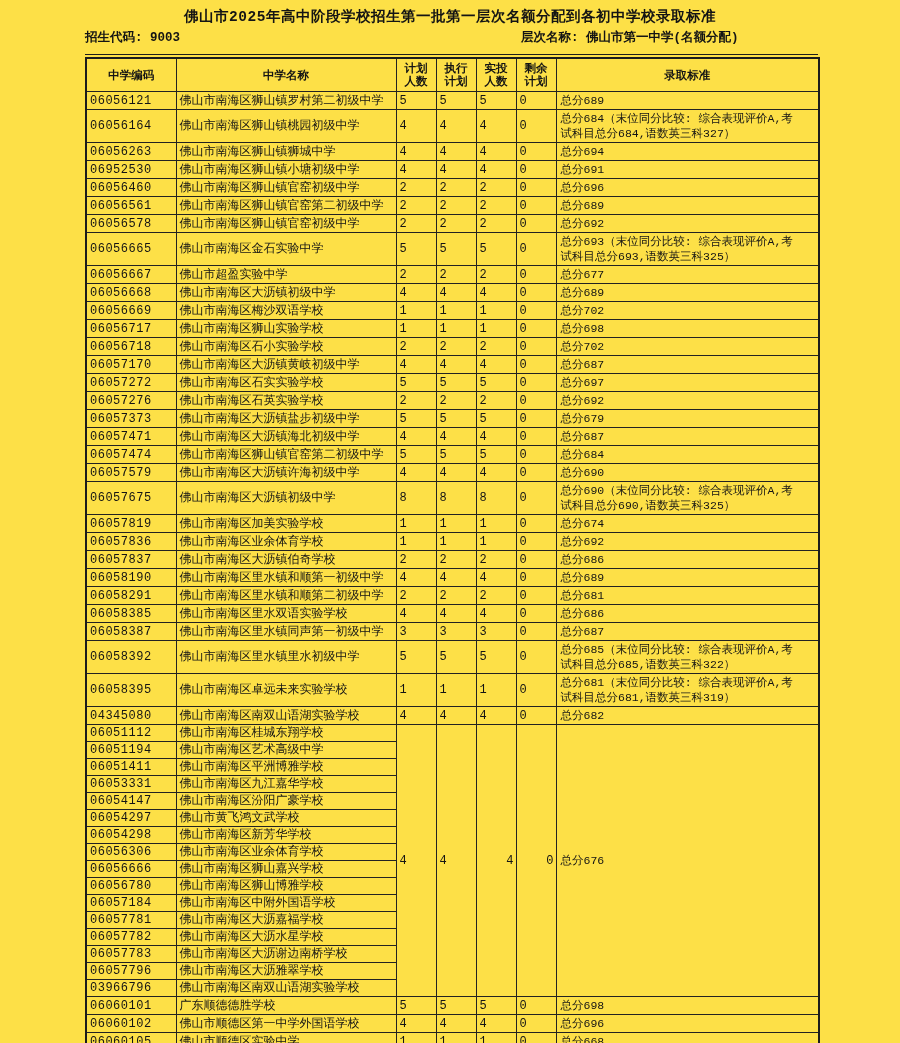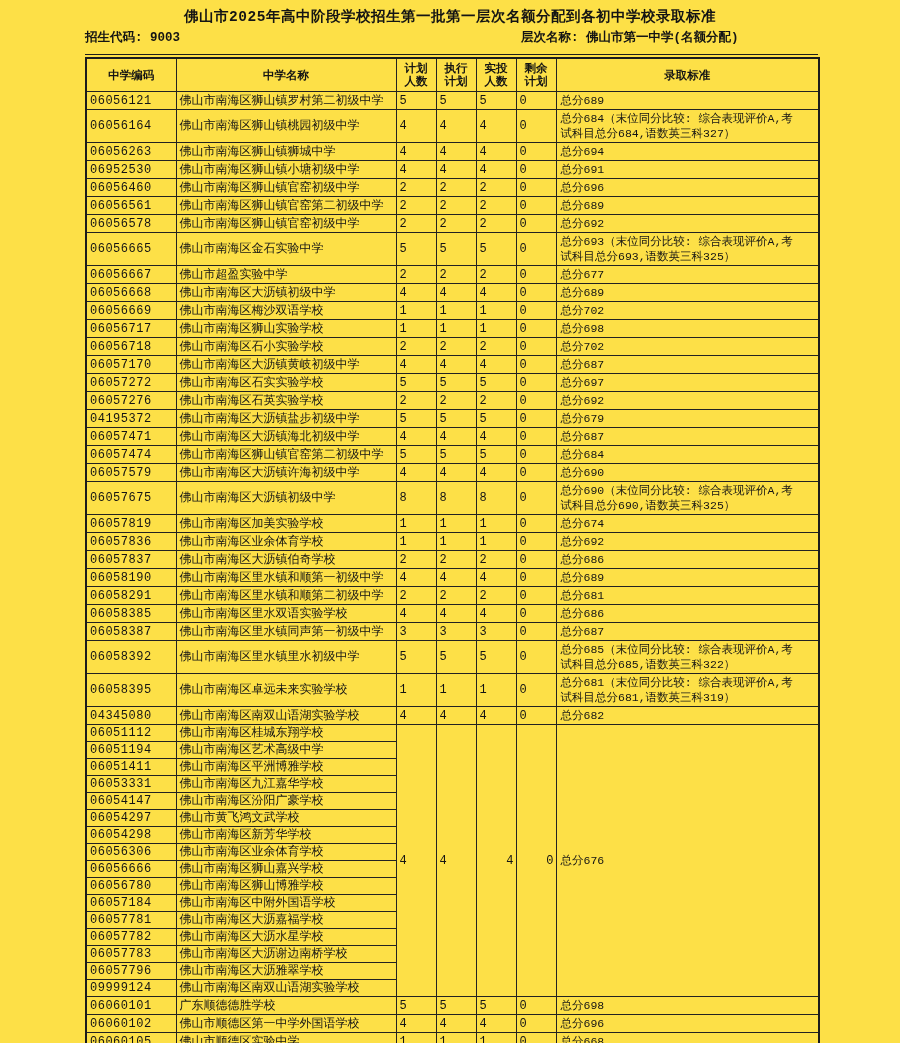--- a/index.html
+++ b/index.html
@@ -215,21 +215,21 @@
         <tr>
           <td class="code">06057276</td>
           <td class="name">佛山市南海区石英实验学校</td>
           <td class="num">2</td>
           <td class="num">2</td>
           <td class="num">2</td>
           <td class="num">0</td>
           <td class="std">总分692</td>
         </tr>
         <tr>
-          <td class="code">04195372</td>
+          <td class="code">06057373</td>
           <td class="name">佛山市南海区大沥镇盐步初级中学</td>
           <td class="num">5</td>
           <td class="num">5</td>
           <td class="num">5</td>
           <td class="num">0</td>
           <td class="std">总分679</td>
         </tr>
         <tr>
           <td class="code">06057471</td>
           <td class="name">佛山市南海区大沥镇海北初级中学</td>
@@ -415,21 +415,21 @@
         </tr>
         <tr>
           <td class="code">06057783</td>
           <td class="name">佛山市南海区大沥谢边南桥学校</td>
         </tr>
         <tr>
           <td class="code">06057796</td>
           <td class="name">佛山市南海区大沥雅翠学校</td>
         </tr>
         <tr>
-          <td class="code">09999124</td>
+          <td class="code">03966796</td>
           <td class="name">佛山市南海区南双山语湖实验学校</td>
         </tr>
         <tr>
           <td class="code">06060101</td>
           <td class="name">广东顺德德胜学校</td>
           <td class="num">5</td>
           <td class="num">5</td>
           <td class="num">5</td>
           <td class="num">0</td>
           <td class="std">总分698</td>

